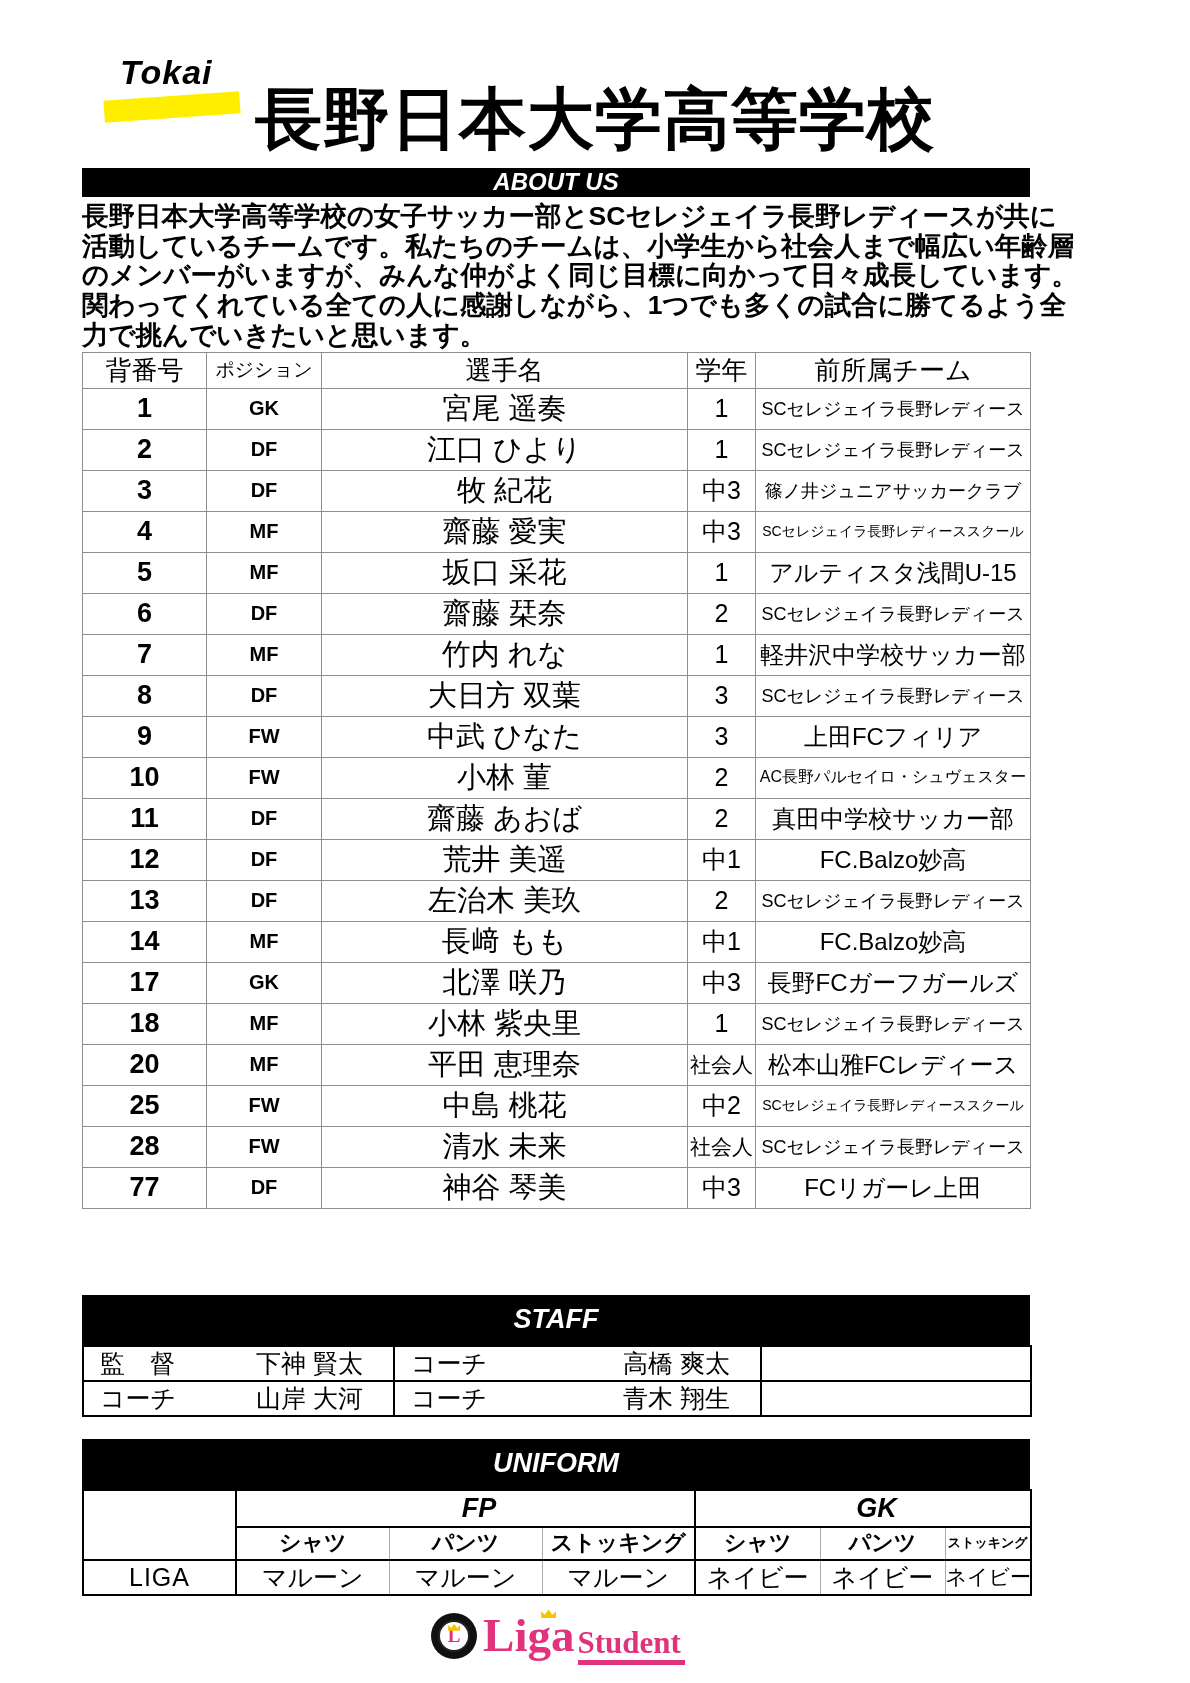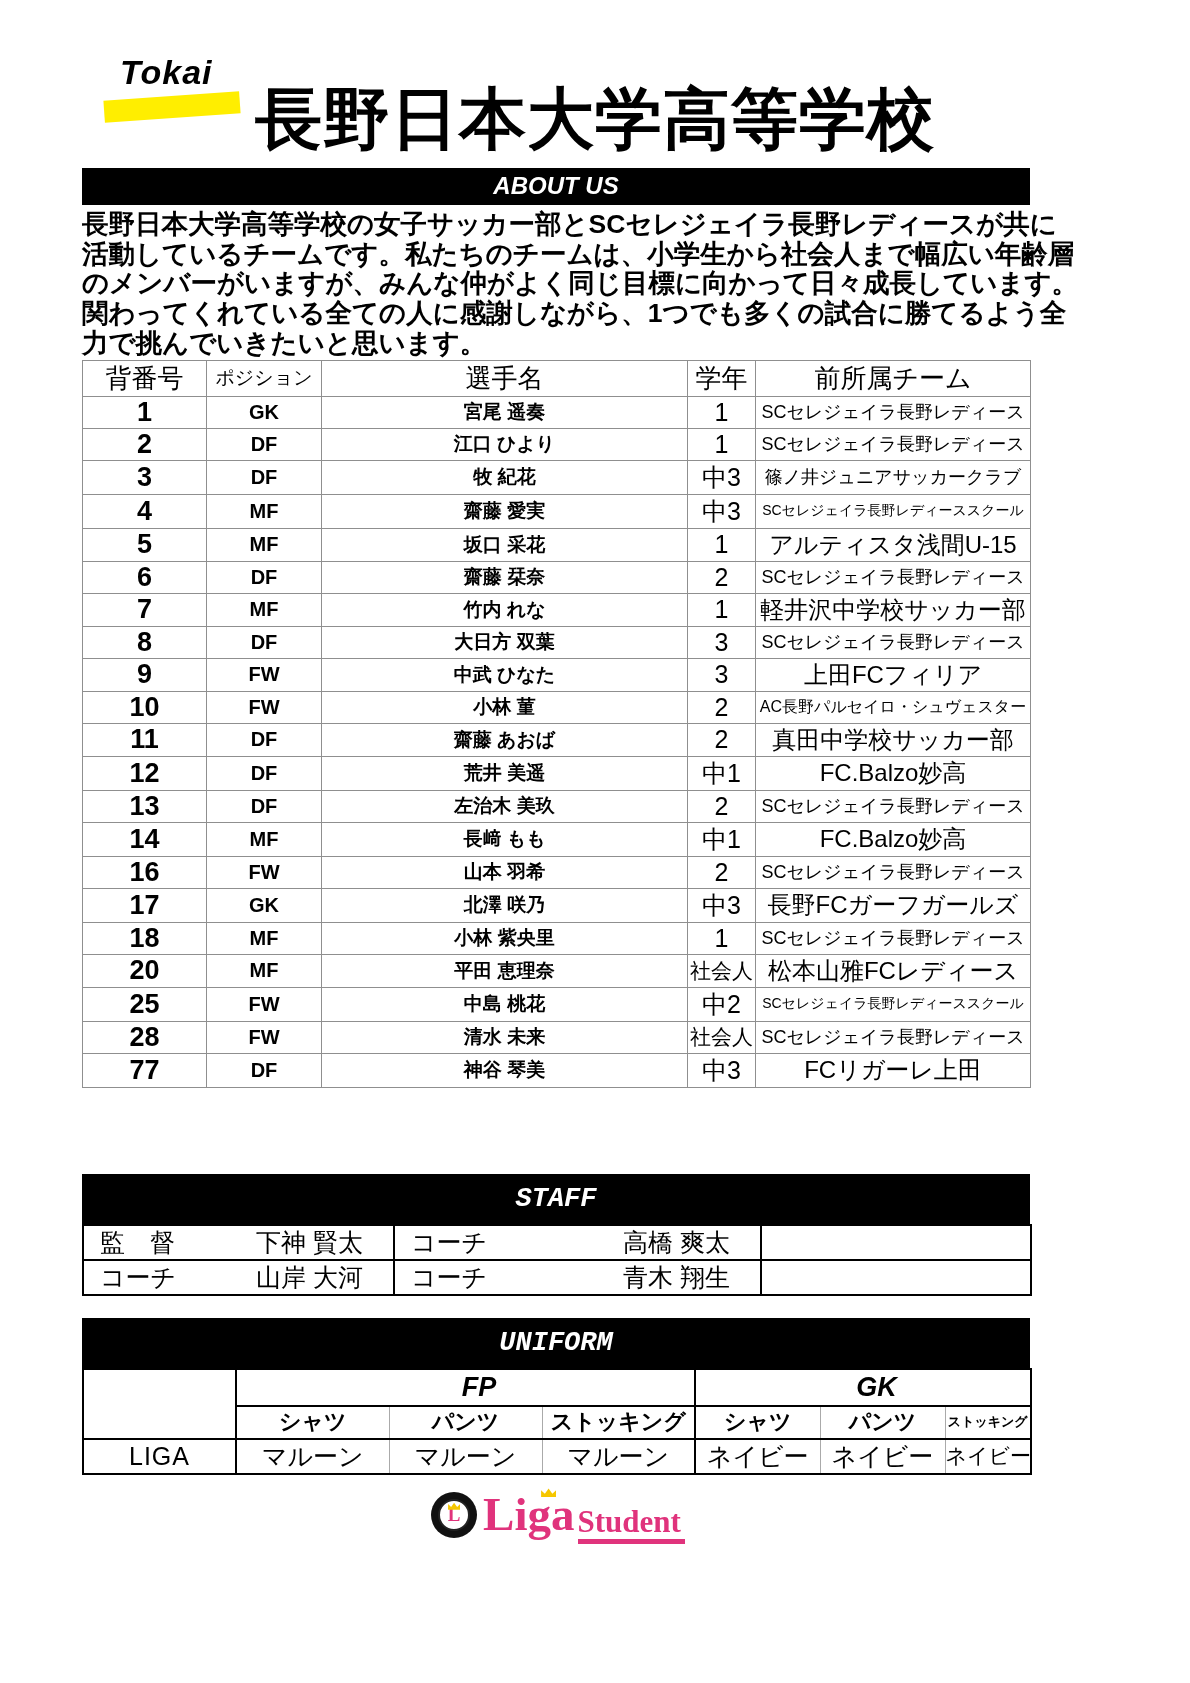--- a/index.html
+++ b/index.html
@@ -11,43 +11,43 @@
   .tokai-wrap { position:relative; margin-left:120px; padding-top:53px; width:fit-content; }
   .tokai { font-style:italic; font-weight:800; font-size:34px; letter-spacing:1px; position:relative; z-index:2; }
   .highlight-bar { position:absolute; left:-16px; top:96px; width:136px; height:22px;
                    background:#ffee00; transform:rotate(-4deg); z-index:1; }
   .page-title { text-align:center; font-size:67px; font-weight:900; line-height:1.22;
                 margin-top:-14px; letter-spacing:1px; }
 
   
   .banner { background:#000; color:#fff; display:flex; align-items:center; justify-content:center;
             font-style:italic; font-weight:bold; }
-  .banner.small { height:37px; font-size:24px; }
-  .banner.big   { height:50px; font-size:27px;font-family:Liberation Mono, monospace; }
+  .banner.small { height:29px; font-size:24px; }
+  .banner.big   { height:50px; font-size:27px; }
   .banner-about { margin-top:8px; }
   .banner-player { margin-top:20px; }
   .banner-staff { margin-top:86px; }
   .banner-uniform { margin-top:22px; height:45px; }
 
   
   .about-text { margin-top:5px; font-size:26.5px; line-height:29.8px; font-weight:500; }
   .about-text div { text-align:justify; text-align-last:justify; white-space:nowrap;font-weight:bold; }
   .about-text div:last-child { text-align-last:left; }
 
   
   table { border-collapse:collapse; table-layout:fixed; width:948px; }
   .player-table { margin-top:1px; }
   .player-table th, .player-table td { border:1px solid #8f8f8f; text-align:center; vertical-align:middle; padding:0 2px; }
   .player-table th { height:33px; font-weight:500; }
   .player-table td { height:30px; }
   .th-no, .th-grade, .th-team, .th-name { font-size:26px; }
   .th-pos { font-size:19px; }
   .td-no { font-weight:bold; font-size:27px; }
   .td-pos { font-weight:bold; font-size:20px; }
-  .td-name { font-weight:bold; font-size:19px; }
+  .td-name { font-weight:normal; font-size:29px; }
   .td-grade { font-size:25px; }
   .td-team { font-size:24px; }
   .fit { display:block; white-space:nowrap; overflow:hidden; text-align:center; }
 
   
   .staff-table td { border:2px solid #000; height:33px; font-size:25px; font-weight:500; vertical-align:middle; }
   .staff-cell { display:flex; justify-content:space-between; align-items:center; padding:0 30px 0 16px; }
   .staff-empty { }
 
   
@@ -263,31 +263,20 @@
       </tr>
         <tr>
         <td class="td-no">14</td>
         <td class="td-pos">MF</td>
         <td class="td-name">長﨑 もも</td>
         <td class="td-grade">
             <span class="fit">中1</span>
           </td>
         <td class="td-team">
             <span class="fit">FC.Balzo妙高</span>
-          </td>
-      </tr>
-        <tr>
-        <td class="td-no">16</td>
-        <td class="td-pos">FW</td>
-        <td class="td-name">山本 羽希</td>
-        <td class="td-grade">
-            <span class="fit">2</span>
-          </td>
-        <td class="td-team">
-            <span class="fit" style="font-size: 18px;">SCセレジェイラ長野レディース</span>
           </td>
       </tr>
         <tr>
         <td class="td-no">17</td>
         <td class="td-pos">GK</td>
         <td class="td-name">北澤 咲乃</td>
         <td class="td-grade">
             <span class="fit">中3</span>
           </td>
         <td class="td-team">

